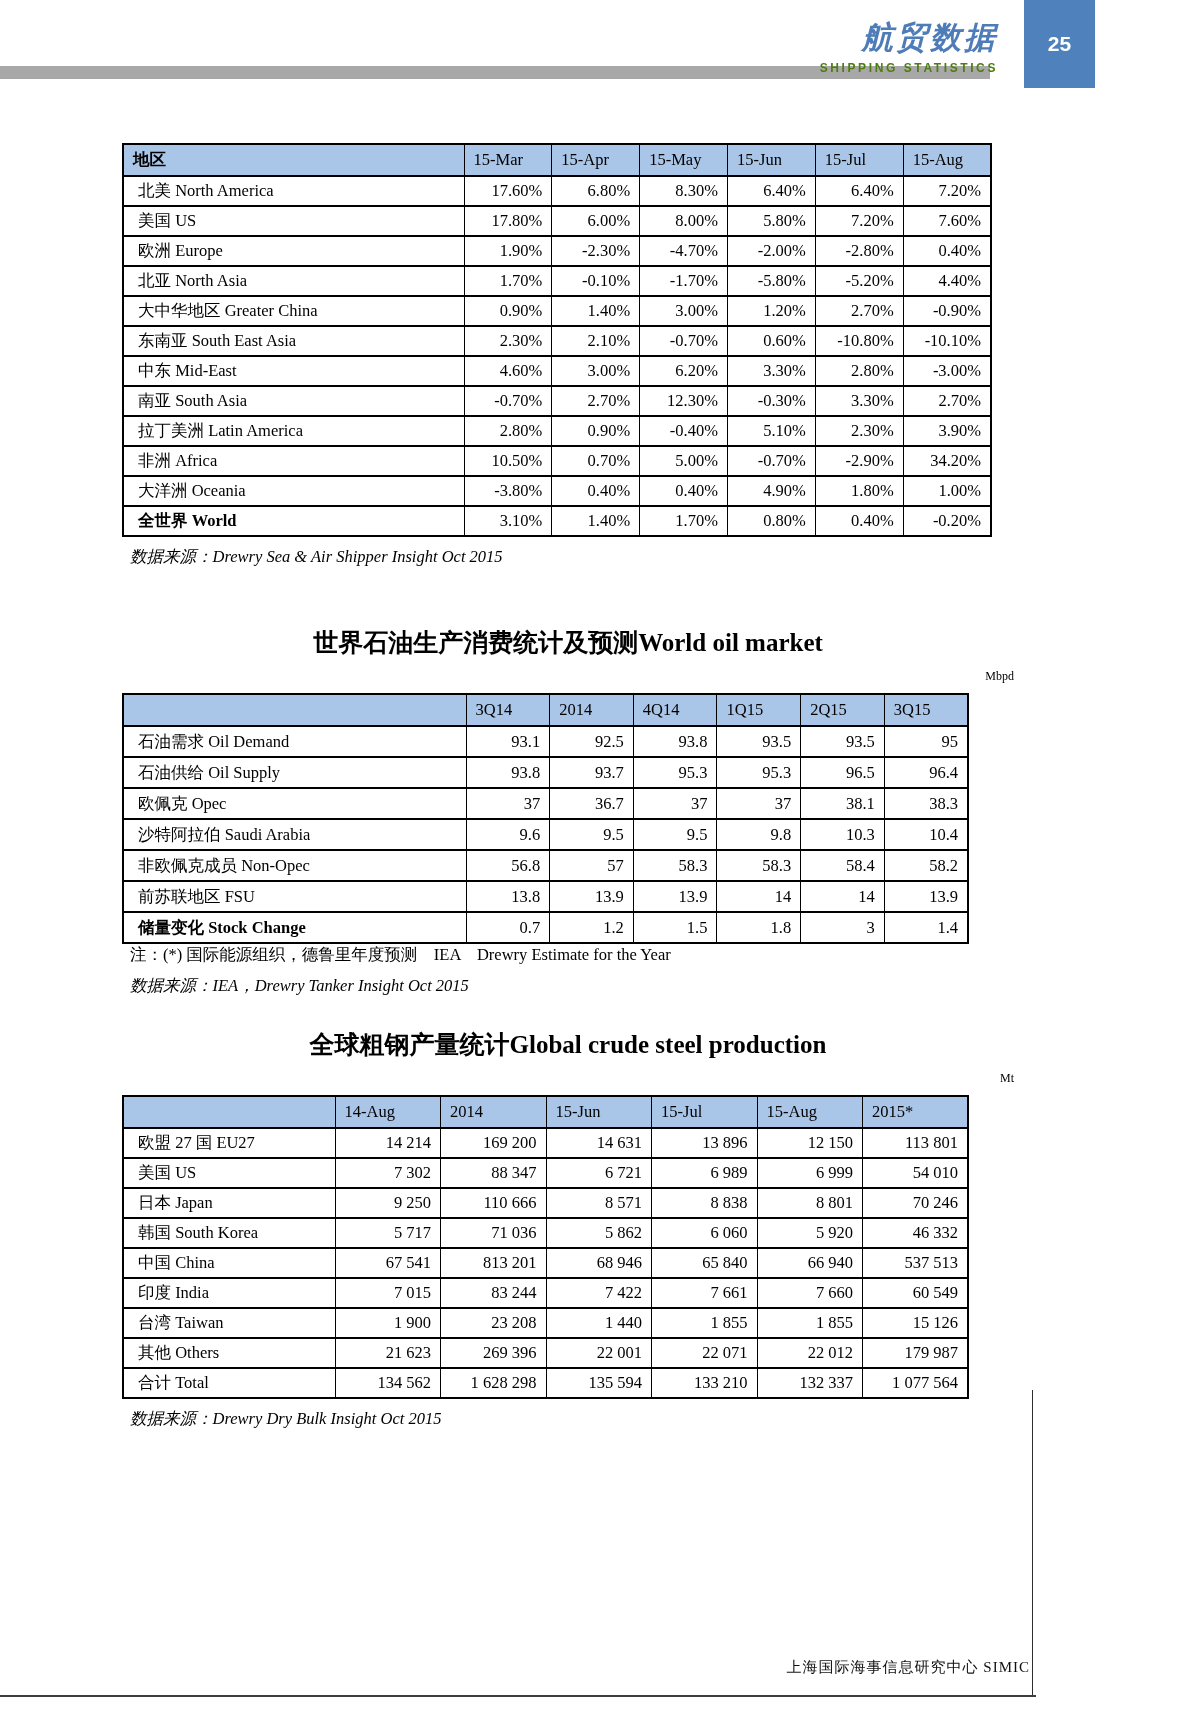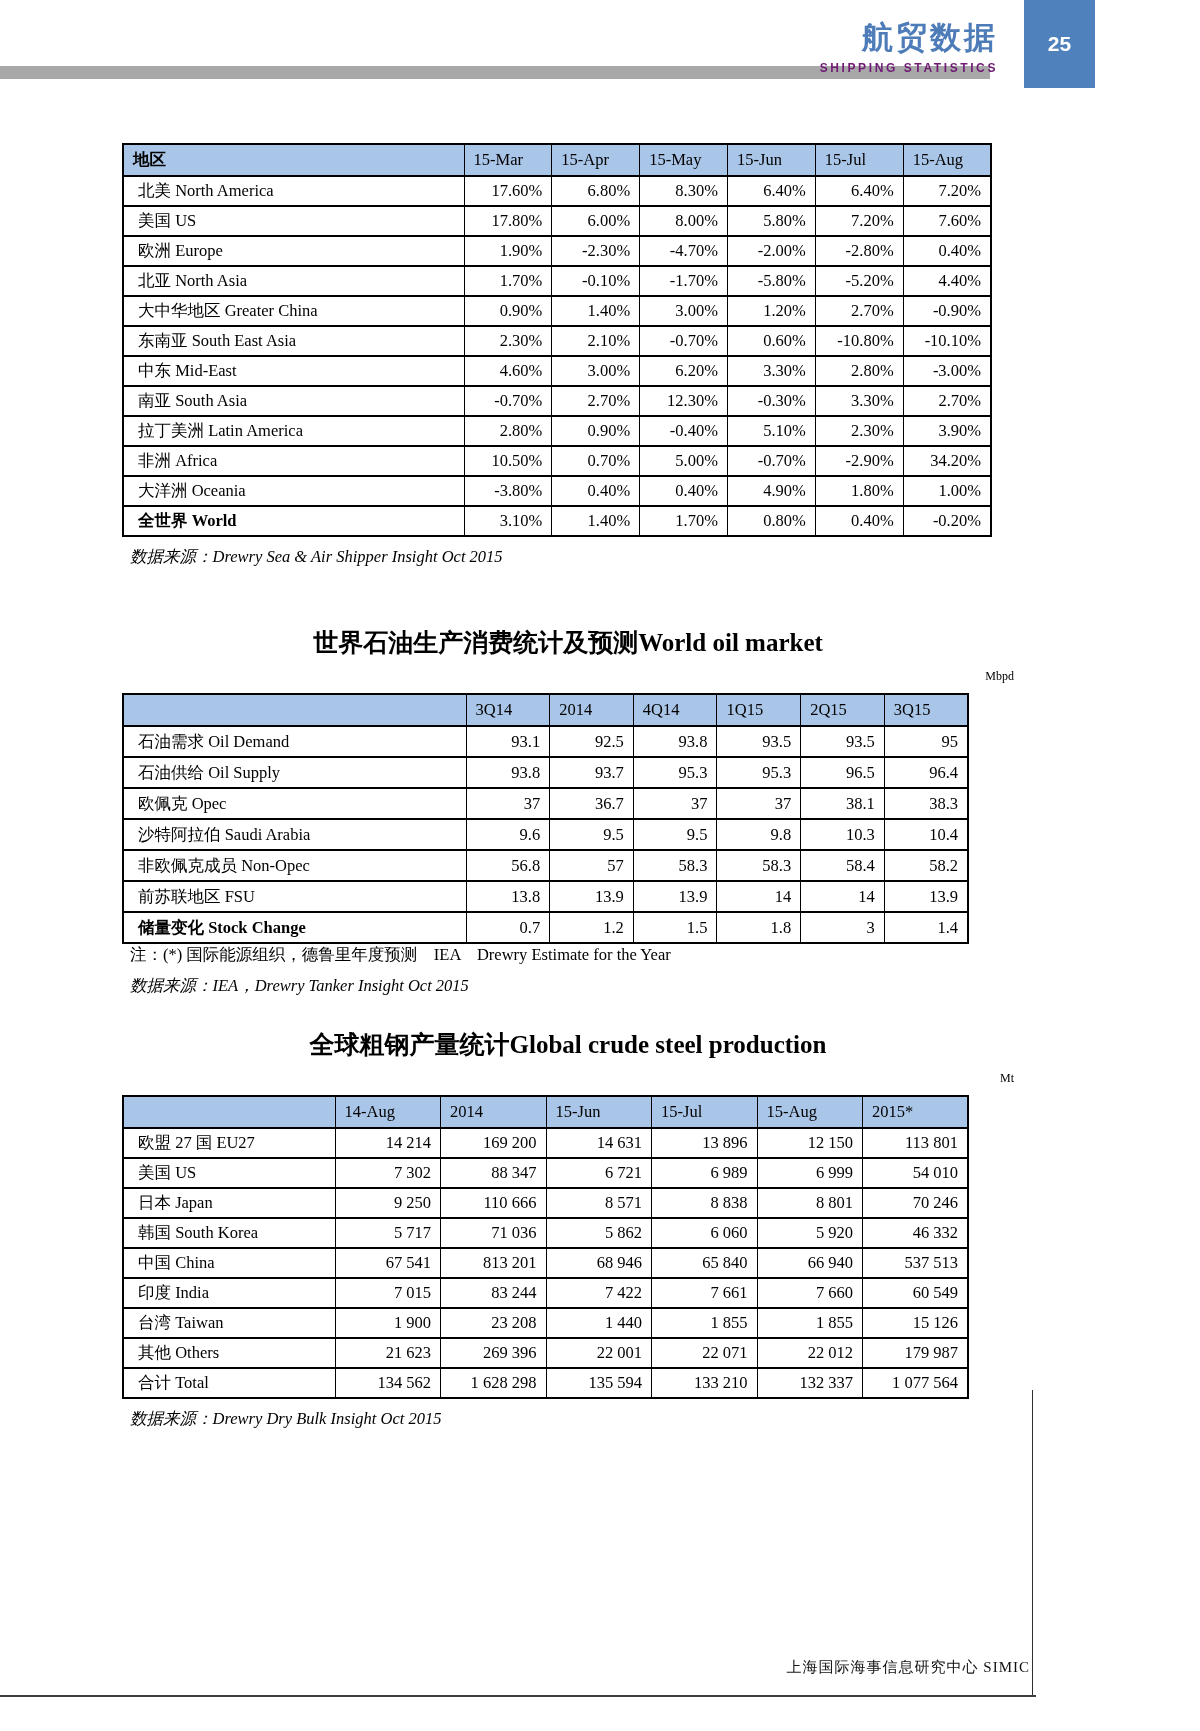--- a/index.html
+++ b/index.html
@@ -5,22 +5,22 @@
   * { margin:0; padding:0; box-sizing:border-box; }
   html,body { background:#ffffff; }
   .page {
     position:relative; width:1200px; height:1731px; background:#fff;
     font-family:"Liberation Serif","DejaVu Serif",serif; color:#000; overflow:hidden;
   }
 
   
   .gray-bar { position:absolute; left:0; top:66px; width:990px; height:13px; background:var(--bar_gray,#a8a8a8); }
   .header-titles { position:absolute; top:20px; left:600px; width:398px; text-align:right; }
-  .header-cn { font-family:"Liberation Sans","DejaVu Sans",sans-serif; font-weight:bold; font-size:31px; color:var(--accent_text,#4d7cb8); letter-spacing:3px; line-height:1.15; }
-  .header-en { font-family:"Liberation Sans","DejaVu Sans",sans-serif; font-weight:bold; font-size:12px; color:#701a75; letter-spacing:2.6px; margin-top:5px; }
+  .header-cn { font-family:"Liberation Sans","DejaVu Sans",sans-serif; font-weight:bold; font-size:31px; color:var(--accent_text,#4d7cb8); letter-spacing:3px; line-height:1.15;font-style:italic; }
+  .header-en { font-family:"Liberation Sans","DejaVu Sans",sans-serif; font-weight:bold; font-size:12px; color:#4d7c0f; letter-spacing:2.6px; margin-top:5px; }
   .page-num {
     position:absolute; left:1024px; top:0; width:71px; height:88px; background:var(--accent,#4f81bd);
     color:#fff; display:flex; align-items:center; justify-content:center;
     font-family:"Liberation Sans","DejaVu Sans",sans-serif; font-weight:bold; font-size:21px;
   }
 
   
   .section { position:absolute; left:122px; width:892px; }
   #sec1 { top:143px; }
   #sec2 { top:626px; }

